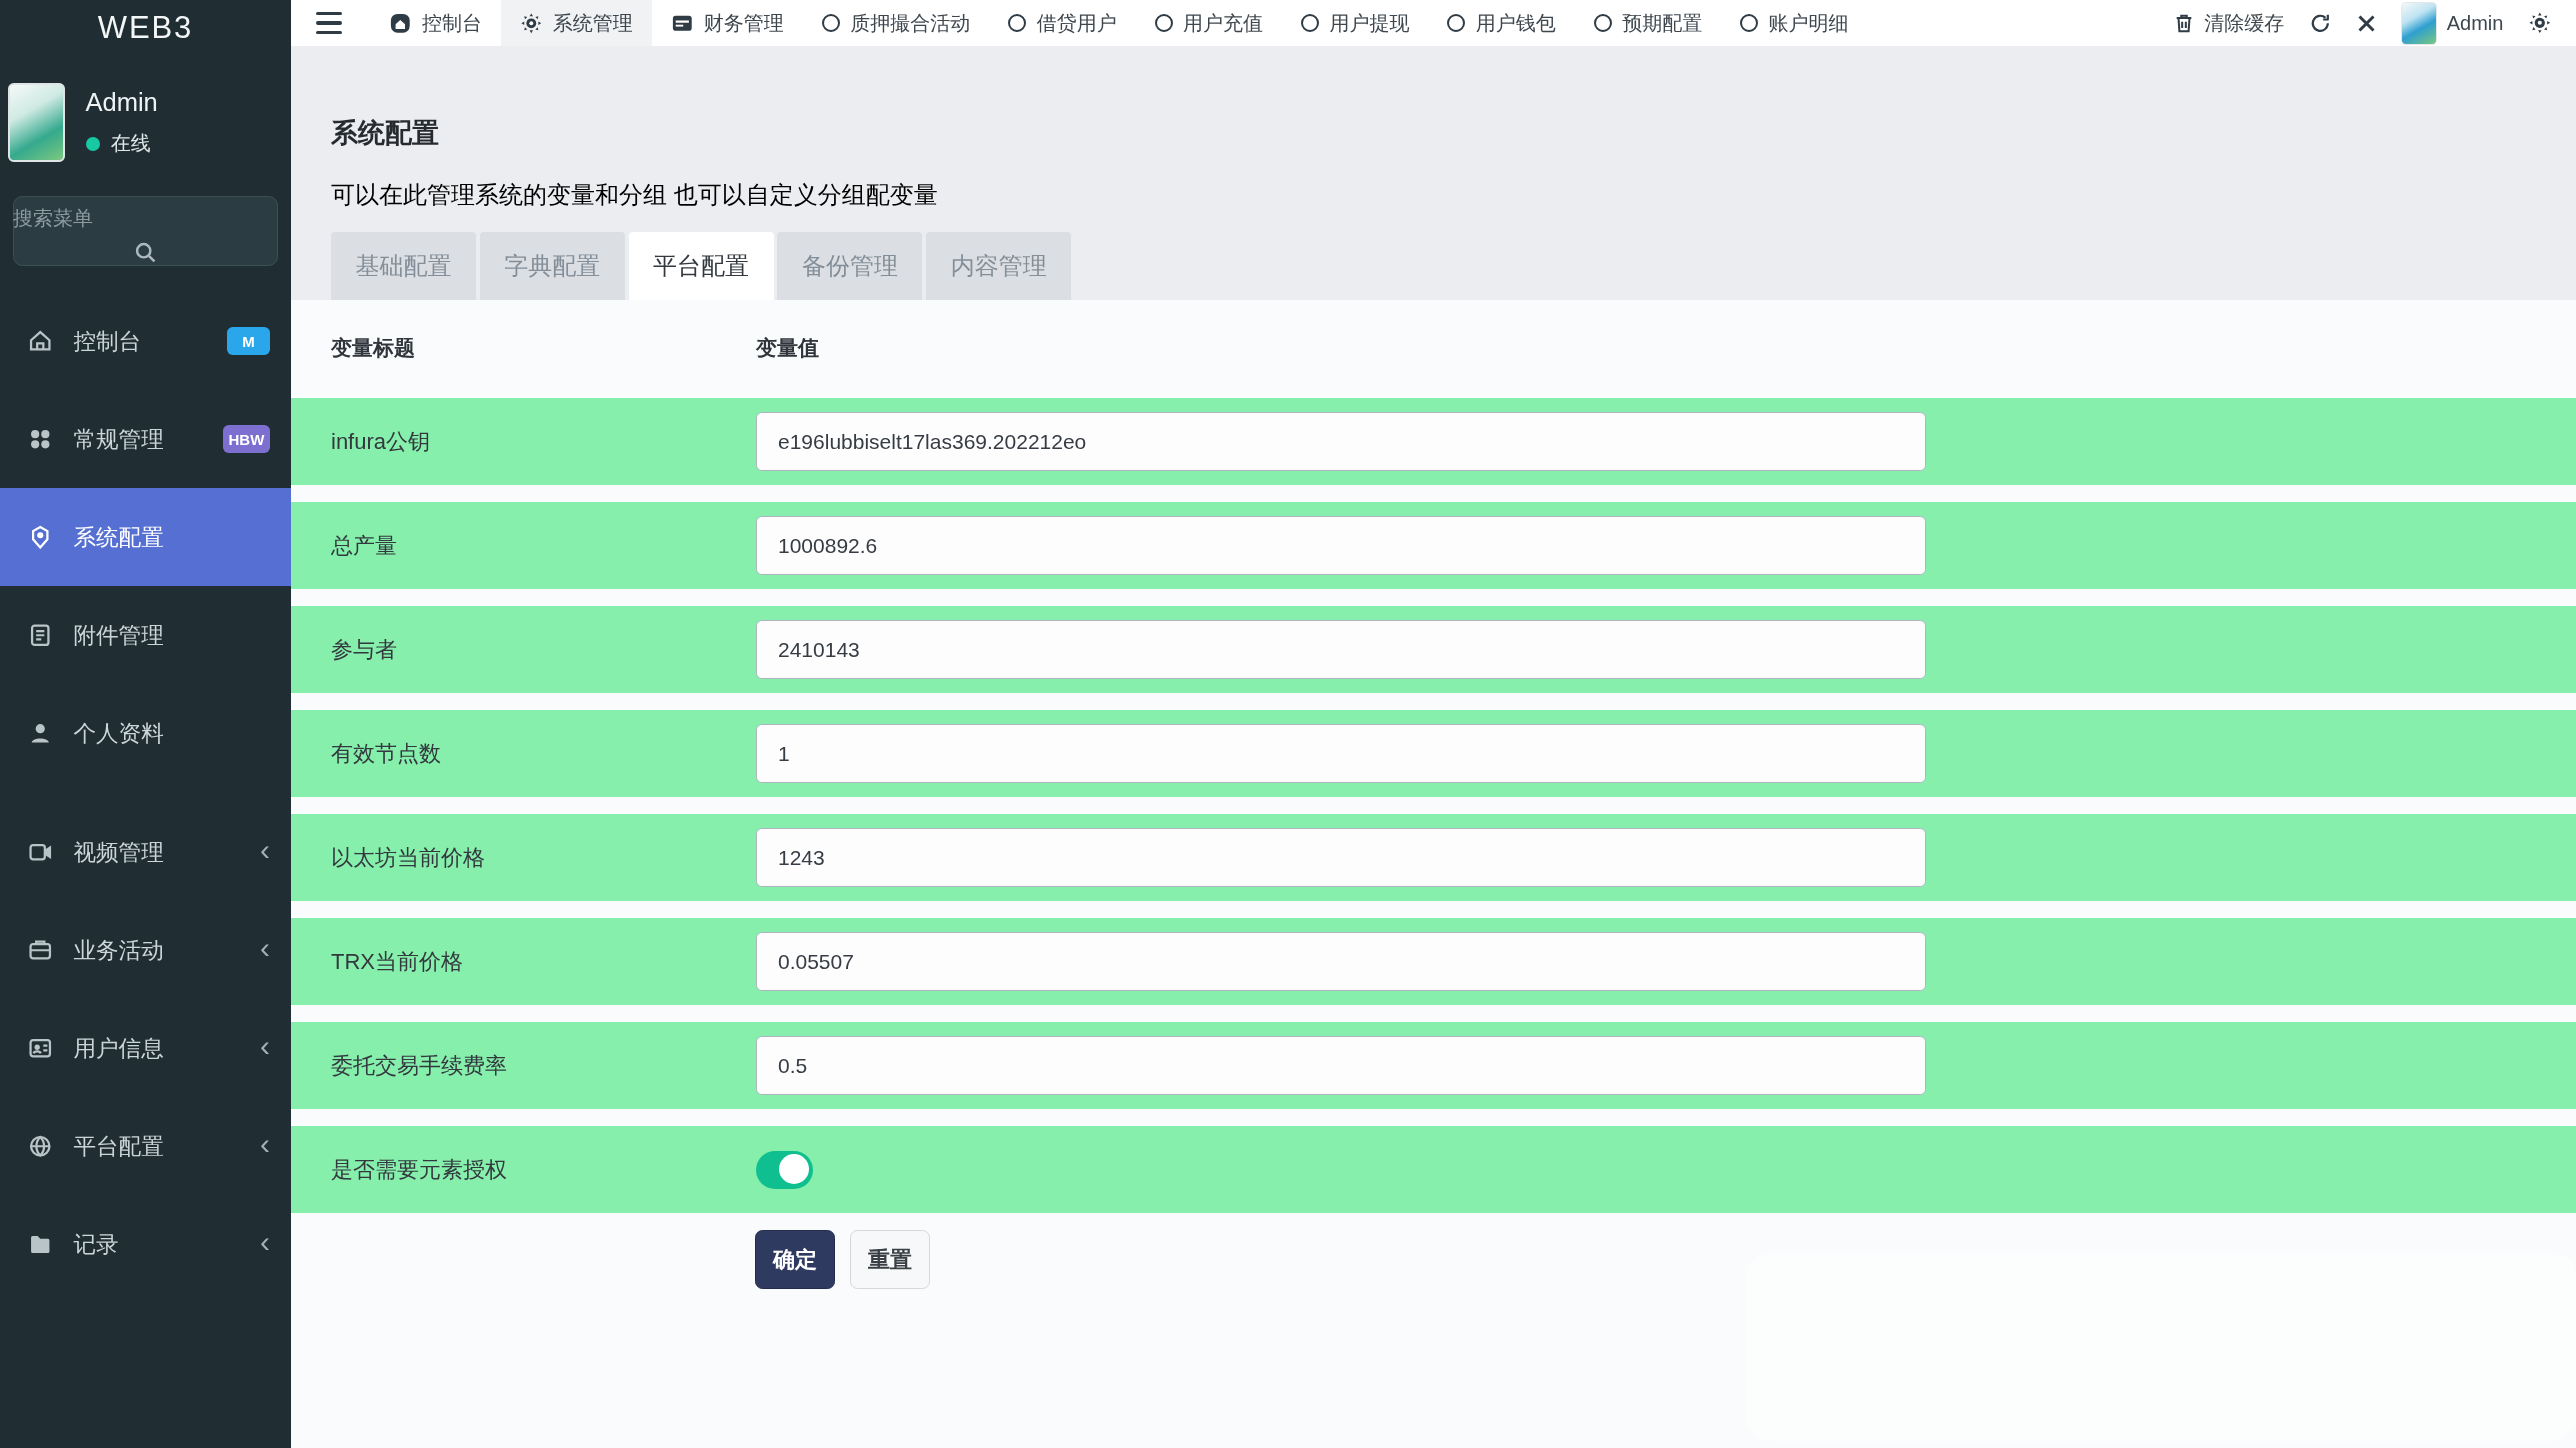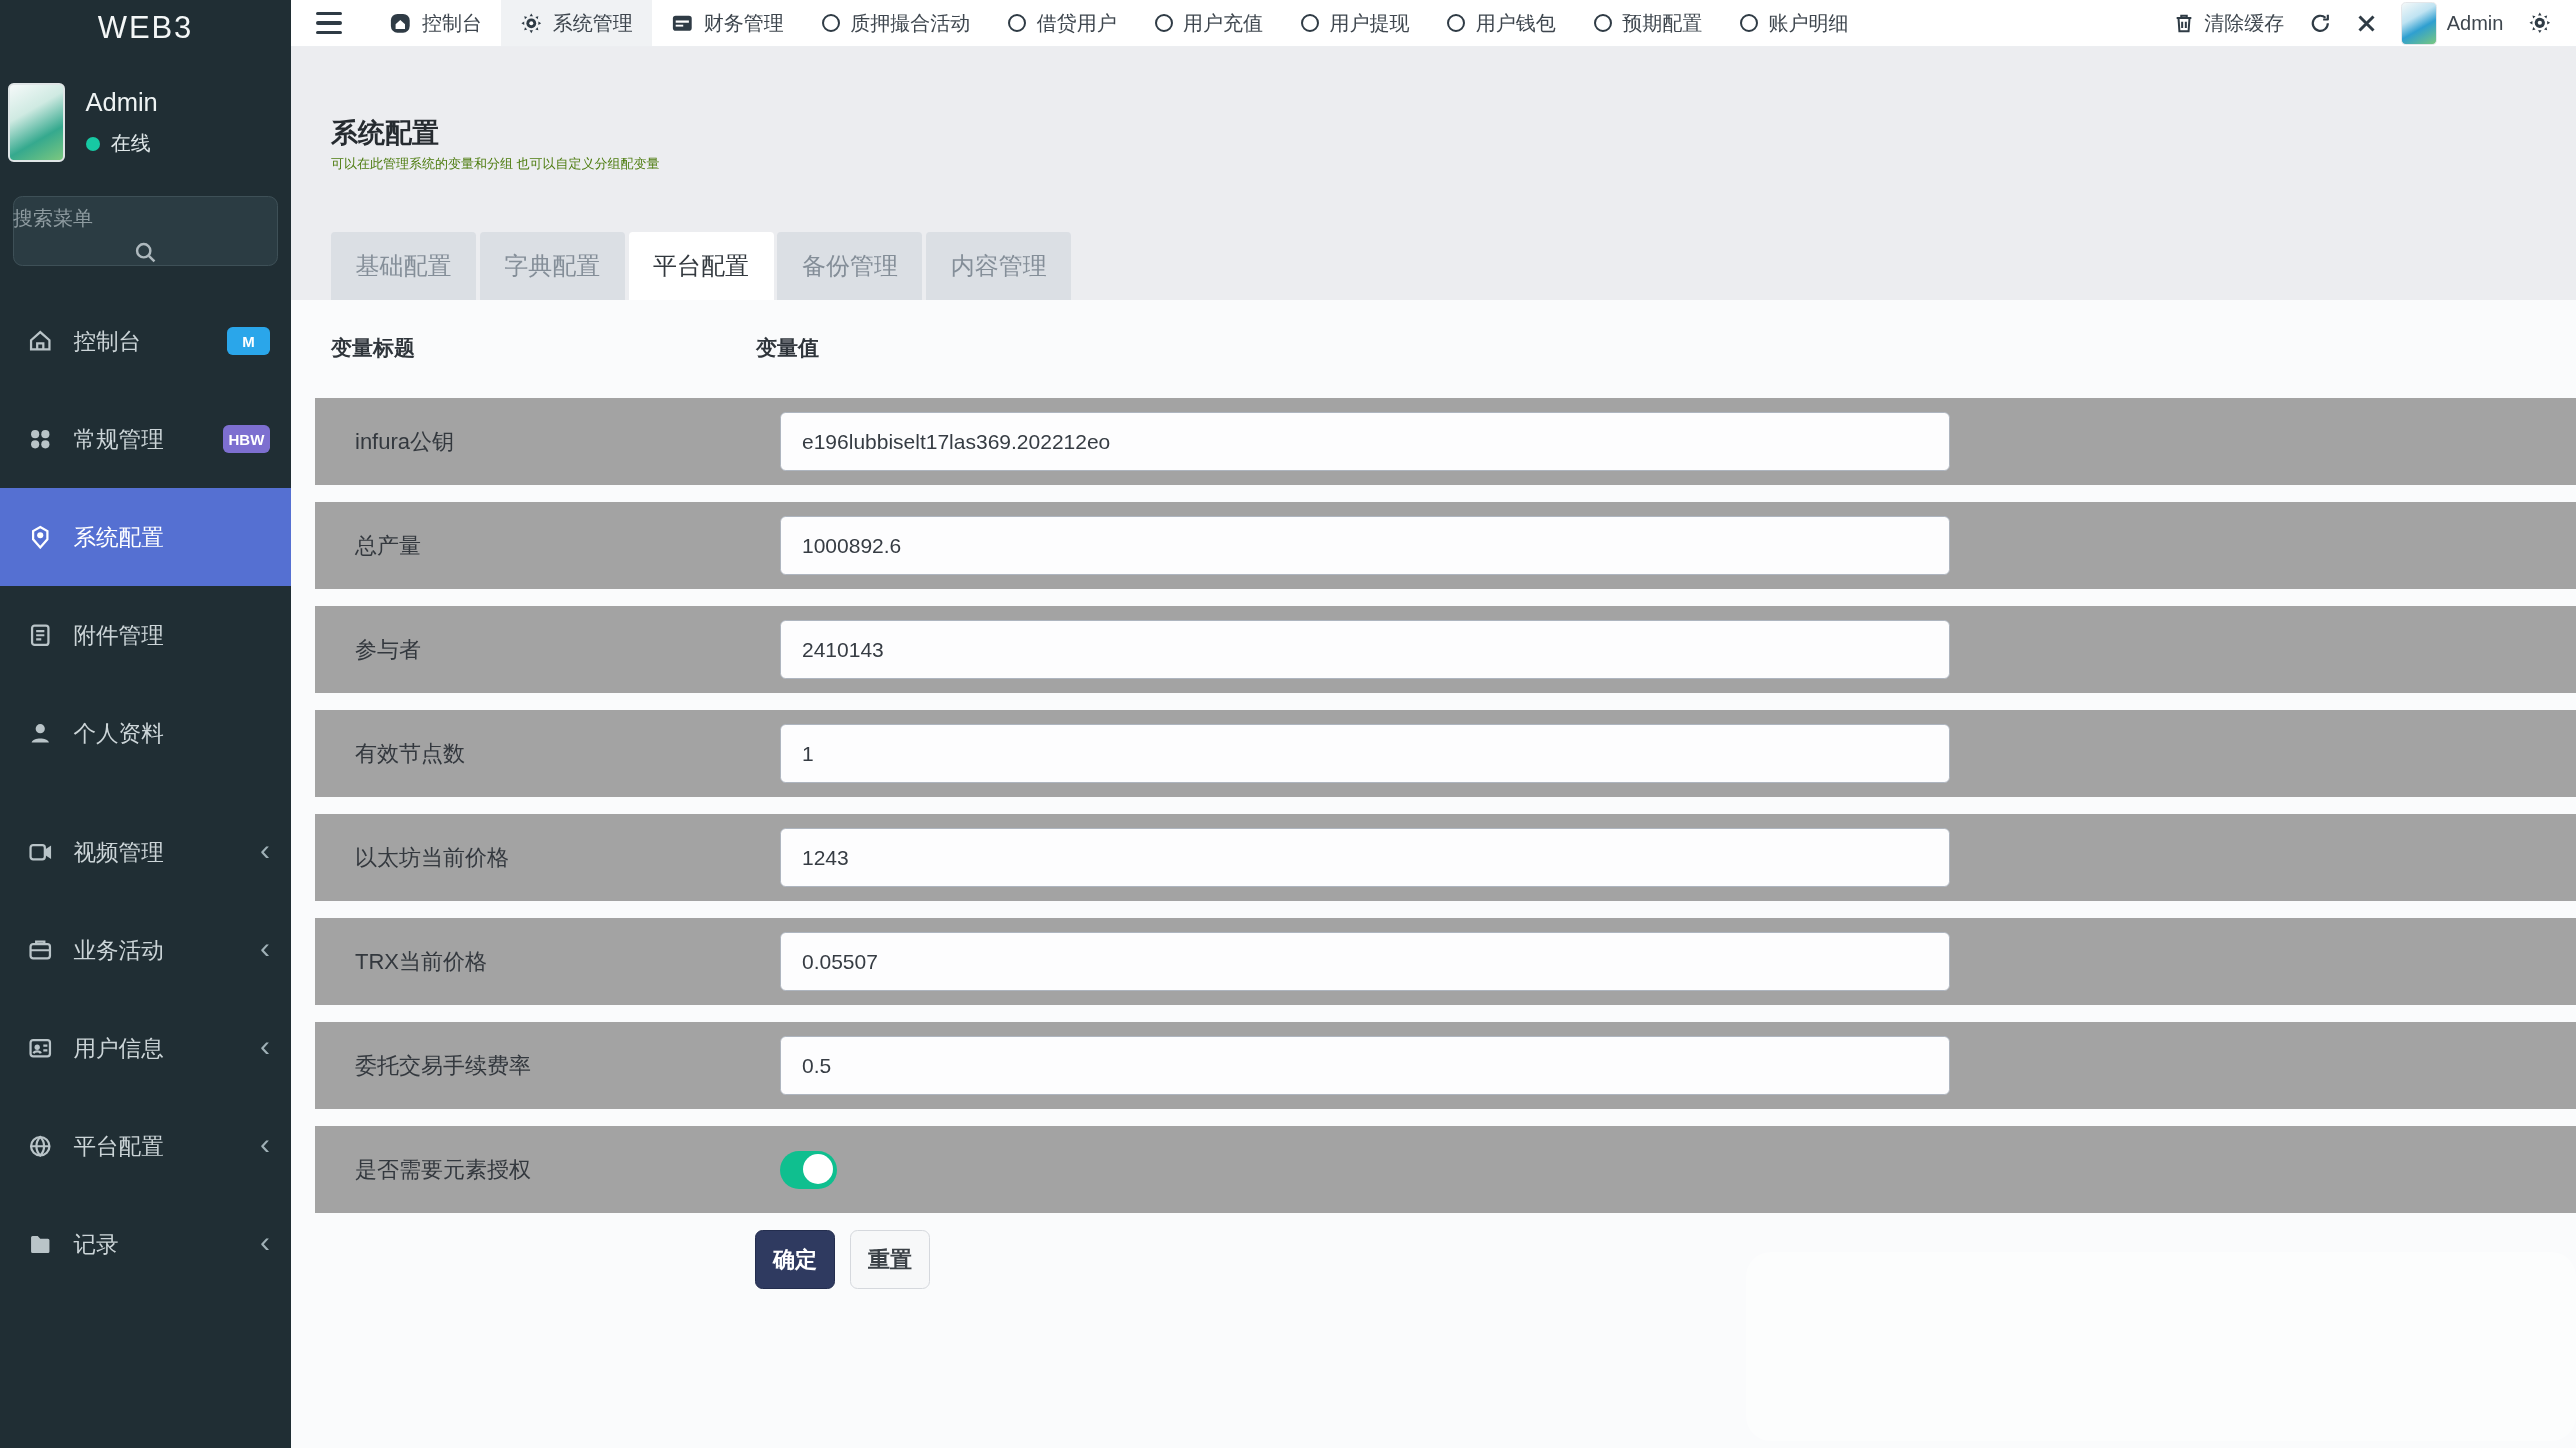--- a/index.html
+++ b/index.html
@@ -54,31 +54,31 @@
   .ring { width:18px; height:18px; border:2.8px solid #2f3b45; border-radius:50%; }
   .tb-right { margin-left:auto; display:flex; align-items:center; gap:24.5px; padding-right:24.5px;
               font-size:20px; color:#3e464e; }
   .tb-item { display:flex; align-items:center; gap:9.4px; cursor:pointer; }
   .tb-avatar { width:36px; height:43px; border-radius:4.7px; border:1.9px solid #e4e7ea;
                background:linear-gradient(150deg,#f5f9f9 0%,#bfe3f2 35%,#2f9fd0 60%,#79c87f 100%); }
 
   
   .page { position:absolute; left:291px; top:47px; right:0; bottom:0; background:#ecedf0; }
   .pg-title { position:absolute; left:40px; top:68px; font-size:27px; font-weight:bold; color:#262b30; }
-  .pg-sub { position:absolute; left:40px; top:108px; font-size:13px; color:#4d7c0f; }
+  .pg-sub { position:absolute; left:40px; top:132px; font-size:24px; color:#000000; }
   .tabs2 { position:absolute; left:40px; top:185px; display:flex; gap:3.8px; height:68px; }
   .tab2 { display:flex; align-items:center; padding:0 24.5px; background:#dbdfe4; color:#848e98;
           font-size:24px; border-radius:3.8px 3.8px 0 0; cursor:pointer; white-space:nowrap; }
   .tab2.active { background:#ffffff; color:#32383e; }
   .panel { position:absolute; left:0; top:253px; right:0; bottom:0; background:#fafbfc; }
   .cols { position:absolute; left:40px; top:34px; right:0; font-size:21px; font-weight:bold; color:#2f353b; }
   .cols .c2 { position:absolute; left:425px; }
   .rows { position:absolute; left:0; top:98px; right:0; }
-  .frow { height:87px; margin-bottom:17px; background:#a3a3a3; display:flex; align-items:center;
-          padding-left:40px;margin-left:24px; }
+  .frow { height:87px; margin-bottom:17px; background:#86efac; display:flex; align-items:center;
+          padding-left:40px; }
   .flabel { width:425px; font-size:22px; color:#33383e; white-space:nowrap; }
   .fctrl { position:relative; display:flex; align-items:center; }
   .tinput { width:1170px; height:59px; border:0.9px solid #aeb5bf; border-radius:5.7px; background:#fdfdfe;
             font-size:21px; color:#363c43; padding:0 21px; outline:none; font-family:inherit; }
   .tselect { width:1170px; height:60px; border:1.9px solid #3a86de; border-radius:5.7px; background:#fdfdfe;
              font-size:21px; color:#363c43; padding:0 21px; display:flex; align-items:center;
              justify-content:space-between; cursor:pointer; }
   .caret { width:17px; height:17px; border-right:2.8px solid #56606b; border-bottom:2.8px solid #56606b;
            transform:rotate(45deg) translateY(-3.8px); }
   .switch { width:57px; height:38px; border-radius:19px; background:#0fbf8f; position:relative; cursor:pointer; }

